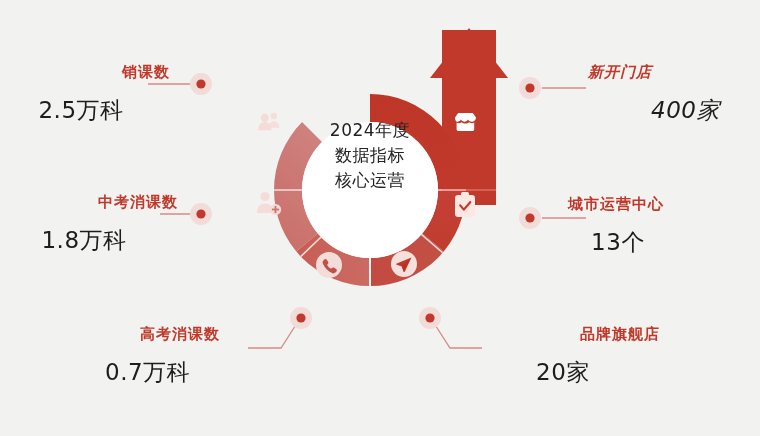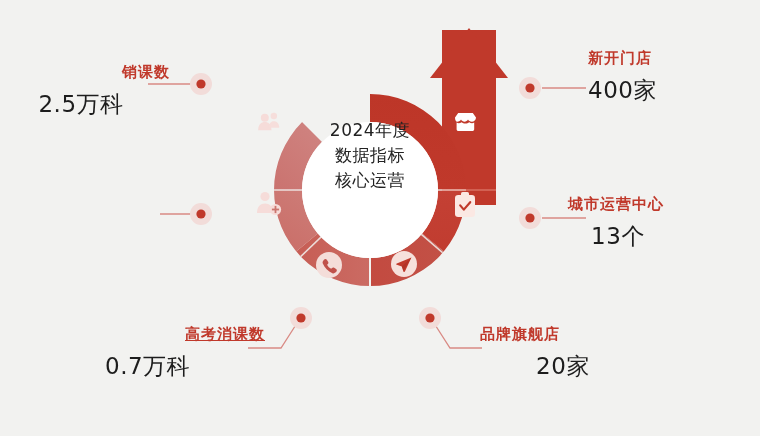--- a/index.html
+++ b/index.html
@@ -10,44 +10,44 @@
   }
   #stage{position:relative;width:760px;height:436px;}
   svg.layer{position:absolute;left:0;top:0;width:760px;height:436px;}
 
   .lbl{position:absolute;white-space:nowrap;}
   .lbl .title{
     color:#C0392B;font-weight:bold;font-size:15px;line-height:24px;
     letter-spacing:1px;
   }
   .lbl .value{
-    color:#1d1d1d;font-size:23px;line-height:28px;margin-top:6px;
+    color:#1d1d1d;font-size:23px;line-height:28px;margin-top:12px;
     font-family:"DejaVu Sans","Liberation Sans",sans-serif;
     letter-spacing:0.5px;
   }
   .lbl.right{text-align:left;}
   .lbl.left{text-align:right;}
 
   
   #lbl-xiaokeshu{left:0px;top:60px;width:170px;}
   #lbl-xiaokeshu .value{text-align:center;padding-right:8px;}
 
   #lbl-zhongkao{left:0px;top:190px;width:178px;}
   #lbl-zhongkao .value{text-align:center;padding-right:10px;}
 
   #lbl-gaokao{left:95px;top:322px;width:170px;}
-  #lbl-gaokao .title{text-align:right;text-decoration:underline;}
+  #lbl-gaokao .title{text-align:center;}
   #lbl-gaokao .value{text-align:left;padding-left:10px;}
 
   #lbl-pinpai{left:480px;top:322px;width:180px;}
-  #lbl-pinpai .title{text-align:left;}
+  #lbl-pinpai .title{text-align:right;}
   #lbl-pinpai .value{text-align:center;padding-right:14px;}
 
-  #lbl-xinkai{left:588px;top:46px;width:160px;}
-  #lbl-xinkai .value{text-align:left;padding-right:28px;}
+  #lbl-xinkai{left:588px;top:60px;width:160px;font-style:italic;}
+  #lbl-xinkai .value{text-align:right;padding-right:28px;}
 
   #lbl-chengshi{left:568px;top:192px;width:172px;}
   #lbl-chengshi .value{text-align:center;padding-right:72px;}
 
   .center-text{
     position:absolute;left:302px;top:118px;width:136px;
     text-align:center;color:#222;
     font-size:17px;line-height:25px;font-weight:500;
     font-family:"DejaVu Sans","Liberation Sans",sans-serif;
   }
@@ -205,20 +205,22 @@
     <div>数据指标</div>
     <div>核心运营</div>
   </div>
 
   <div class="lbl left" id="lbl-xiaokeshu">
     <div class="title">销课数</div>
     <div class="value">2.5万科</div>
   </div>
 
   <div class="lbl left" id="lbl-zhongkao">
+    <div class="title">中考消课数</div>
+    <div class="value">1.8万科</div>
   </div>
 
   <div class="lbl left" id="lbl-gaokao">
     <div class="title">高考消课数</div>
     <div class="value">0.7万科</div>
   </div>
 
   <div class="lbl right" id="lbl-pinpai">
     <div class="title">品牌旗舰店</div>
     <div class="value">20家</div>

